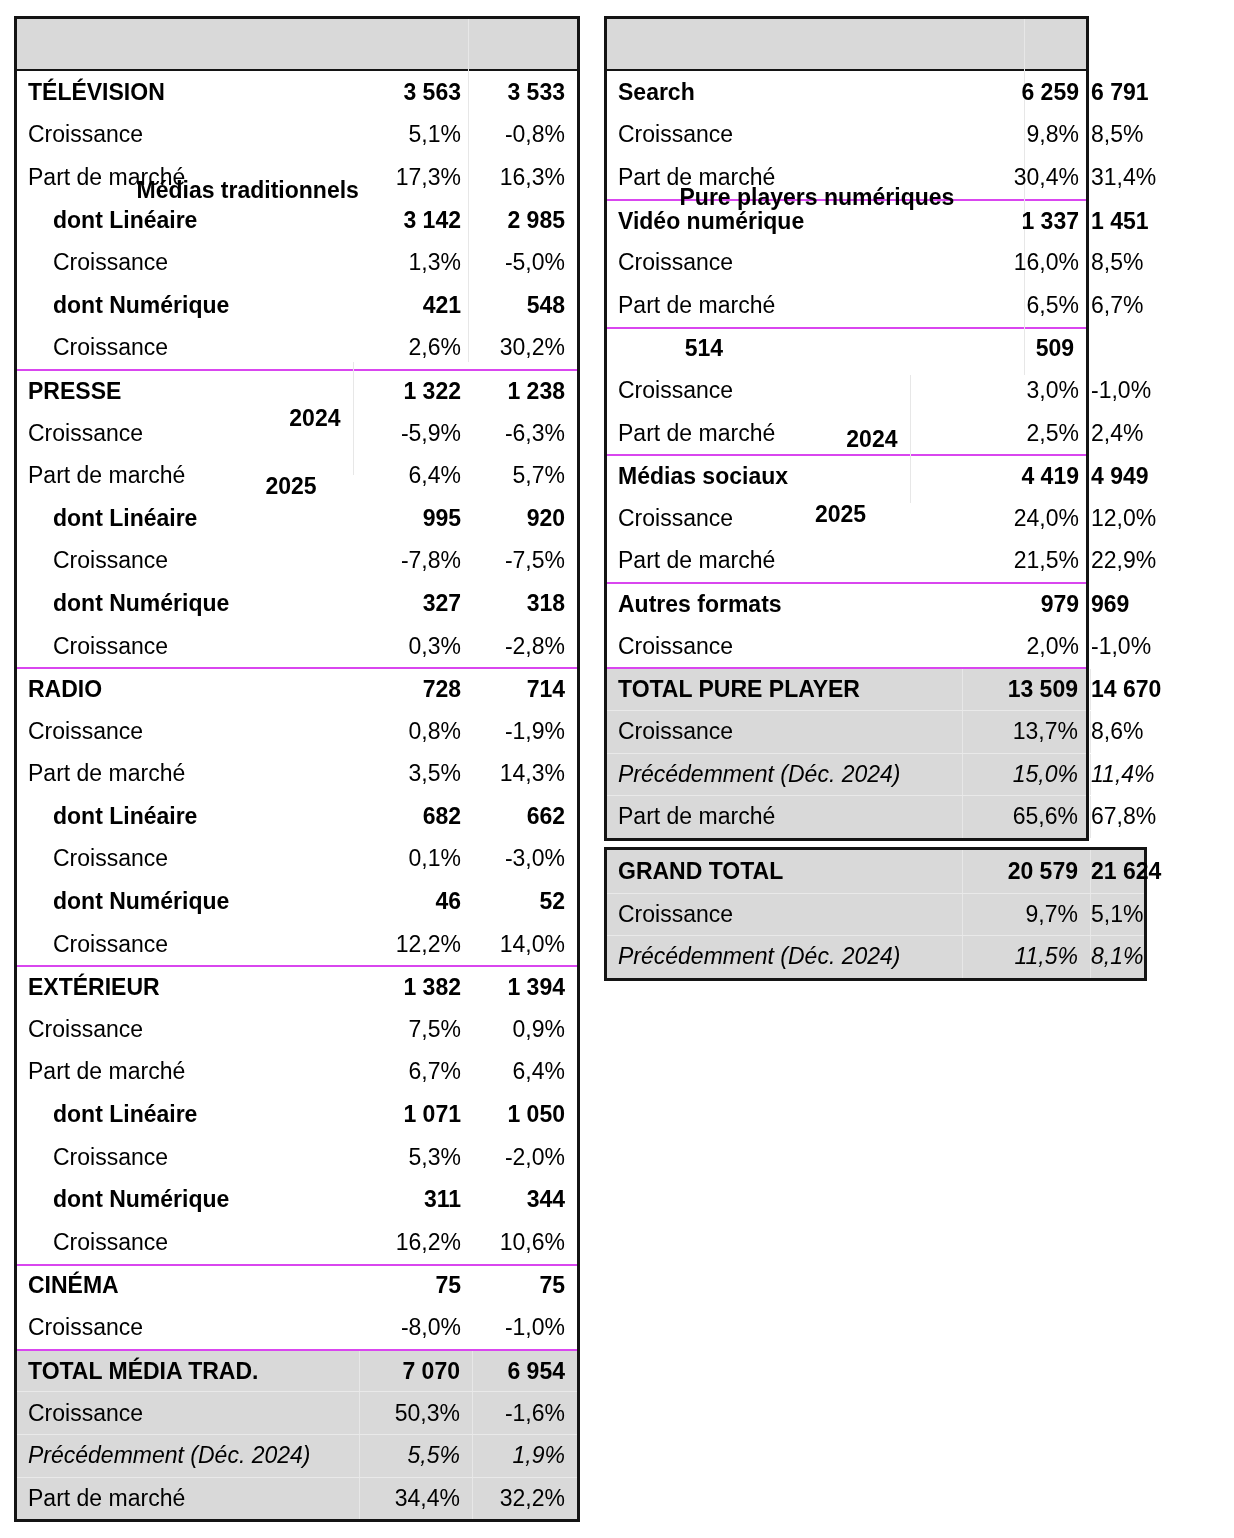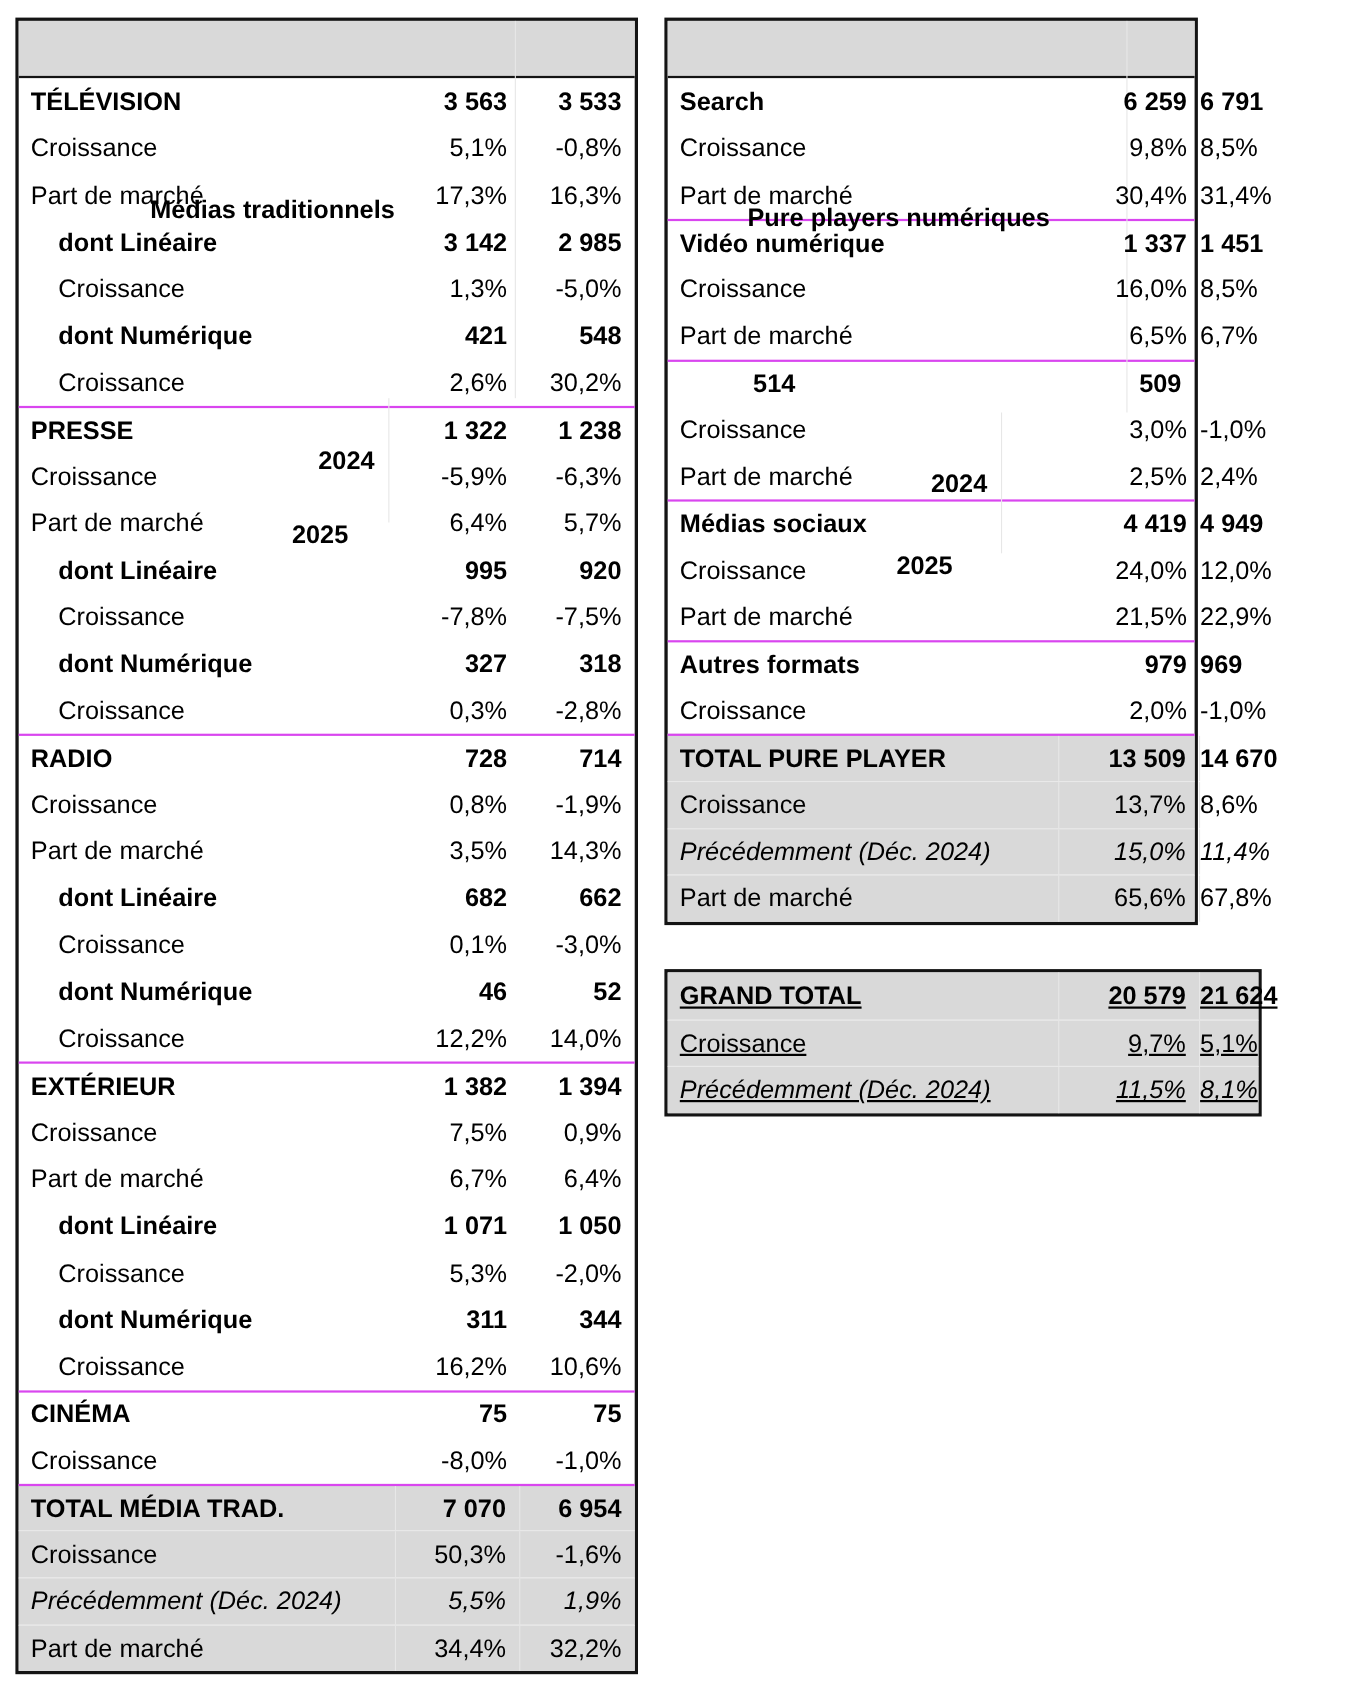--- a/index.html
+++ b/index.html
@@ -13,21 +13,21 @@
     overflow: hidden;
   }
   .tbl {
     position: absolute;
     border: 3px solid #141414;
     background: #ffffff;
     box-sizing: border-box;
   }
   .tbl-left  { left: 14px;  top: 16px;  width: 566px; }
   .tbl-right { left: 604px; top: 16px;  width: 485px; }
-  .tbl-grand { left: 604px; top: 881px; width: 543px; text-decoration: underline; }
+  .tbl-grand { left: 604px; top: 847px; width: 543px; }
 
   .row {
     display: flex;
     align-items: center;
     height: 42.6px;
     box-sizing: border-box;
     font-size: 23px;
     line-height: 1;
   }
   .row.header {

